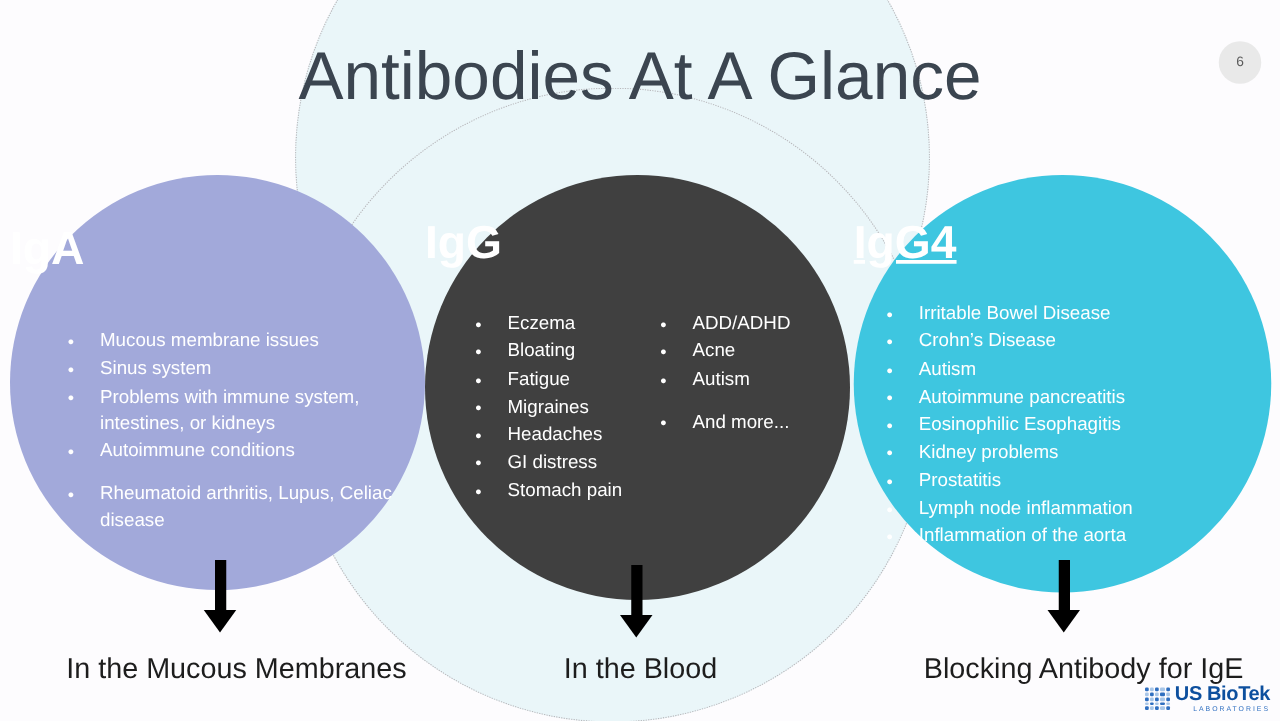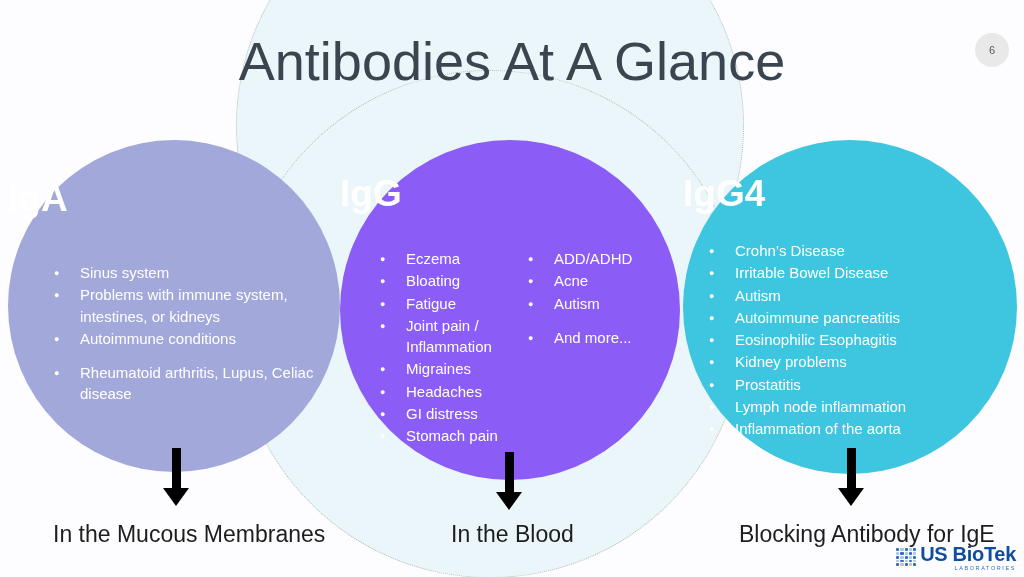--- a/index.html
+++ b/index.html
@@ -87,21 +87,21 @@
     width: 332px;
     height: 332px;
     background: #a2a9da;
     z-index: 2;
   }
   .circle-igg {
     left: 340px;
     top: 140px;
     width: 340px;
     height: 340px;
-    background: #8b5cf6;
+    background: #404040;
     z-index: 3;
   }
   .circle-igg4 {
     left: 683px;
     top: 140px;
     width: 334px;
     height: 334px;
     background: #3ec6e0;
     z-index: 2;
   }
@@ -110,21 +110,21 @@
     position: absolute;
     width: 100%;
     text-align: left;
     color: #ffffff;
     font-size: 37px;
     font-weight: bold;
     white-space: nowrap;
   }
   .circle-iga .circle-label { top: 38px; }
   .circle-igg .circle-label { top: 33px; }
-  .circle-igg4 .circle-label { top: 33px; }
+  .circle-igg4 .circle-label { top: 33px; text-decoration: underline; }
 
   
   ul.bullets {
     list-style: none;
     margin: 0;
     padding: 0;
     color: #ffffff;
     font-size: 15px;
     line-height: 1.42;
   }
@@ -222,21 +222,21 @@
     gap: 1px;
   }
   .logo-mark i {
     background: #2f6fc0;
     border-radius: 1px;
     display: block;
   }
   .logo-mark i.pale { background: #a8c6e8; }
   .logo-text { line-height: 1; }
   .logo-name {
-    font-size: 20px;
+    font-size: 16px;
     font-weight: bold;
     color: #0d4f9e;
     letter-spacing: -0.3px;
     white-space: nowrap;
   }
   .logo-sub {
     font-size: 5.5px;
     color: #2f6fc0;
     letter-spacing: 1.6px;
     text-align: right;
@@ -252,54 +252,54 @@
   <div class="backdrop-circle"></div>
   <div class="backdrop-circle-lower"></div>
 
   <div class="title">Antibodies At A Glance</div>
 
   <div class="slide-badge">6</div>
 
   <div class="circle circle-iga">
     <div class="circle-label">IgA</div>
     <ul class="bullets iga-list">
+      <li>Mucous membrane issues</li>
       <li>Sinus system</li>
       <li>Problems with immune system, intestines, or kidneys</li>
       <li>Autoimmune conditions</li>
       <li class="spaced">Rheumatoid arthritis, Lupus, Celiac disease</li>
     </ul>
   </div>
 
   <div class="circle circle-igg">
     <div class="circle-label">IgG</div>
     <div class="igg-cols">
       <ul class="bullets igg-col-left">
         <li>Eczema</li>
         <li>Bloating</li>
         <li>Fatigue</li>
-        <li>Joint pain / Inflammation</li>
         <li>Migraines</li>
         <li>Headaches</li>
         <li>GI distress</li>
         <li>Stomach pain</li>
       </ul>
       <ul class="bullets igg-col-right">
         <li>ADD/ADHD</li>
         <li>Acne</li>
         <li>Autism</li>
         <li class="spaced">And more...</li>
       </ul>
     </div>
   </div>
 
   <div class="circle circle-igg4">
     <div class="circle-label">IgG4</div>
     <ul class="bullets igg4-list">
+      <li>Irritable Bowel Disease</li>
       <li>Crohn’s Disease</li>
-      <li>Irritable Bowel Disease</li>
       <li>Autism</li>
       <li>Autoimmune pancreatitis</li>
       <li>Eosinophilic Esophagitis</li>
       <li>Kidney problems</li>
       <li>Prostatitis</li>
       <li>Lymph node inflammation</li>
       <li>Inflammation of the aorta</li>
     </ul>
   </div>
 

